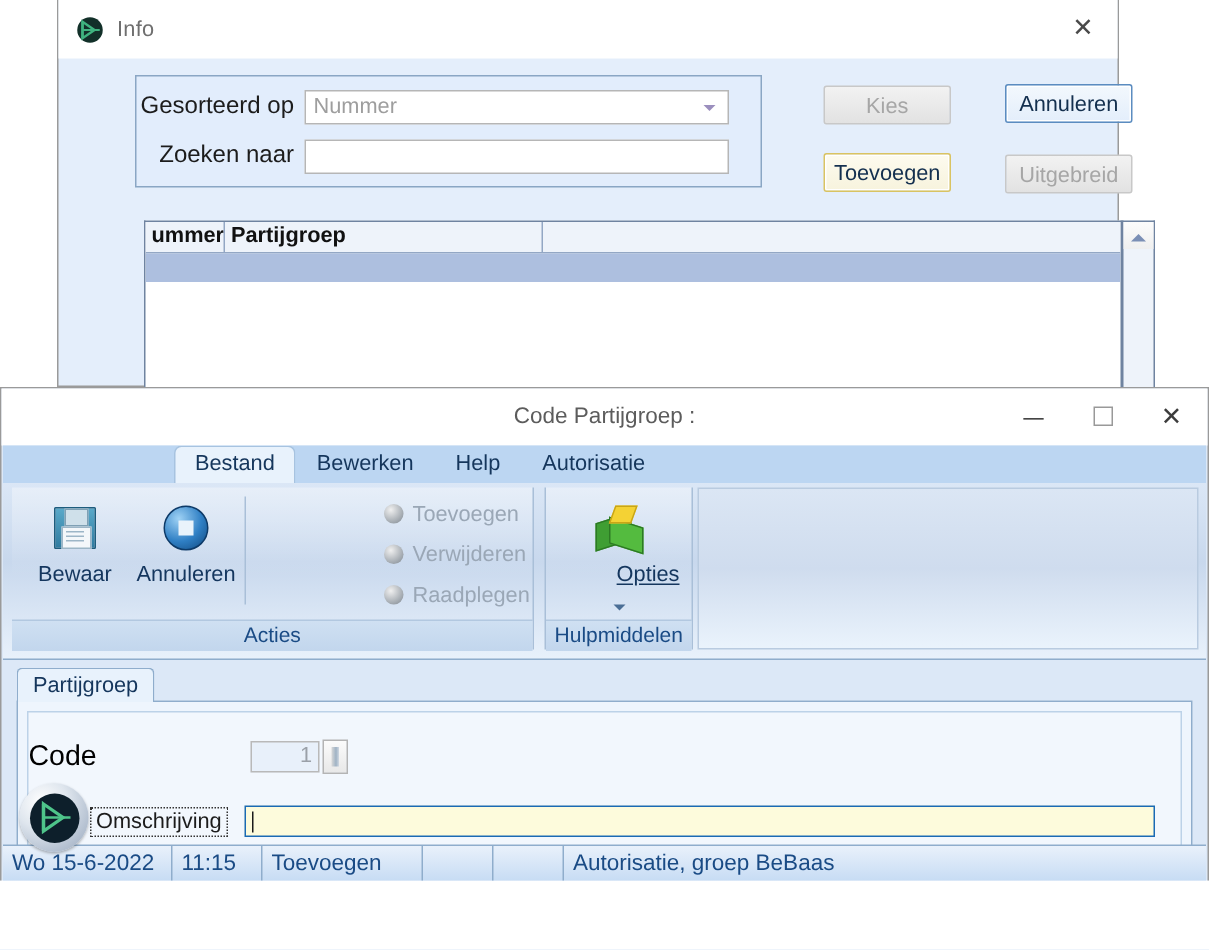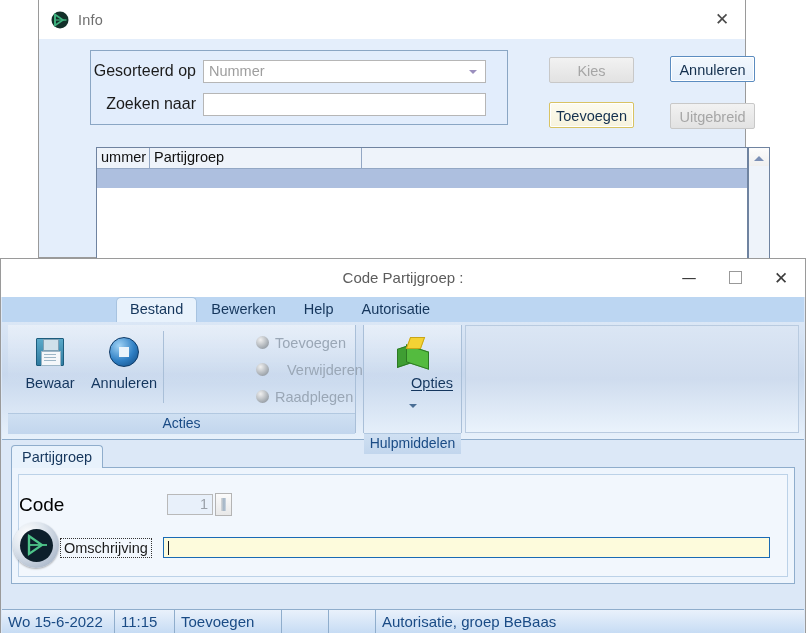--- a/index.html
+++ b/index.html
@@ -82,21 +82,21 @@
   #btn-uitgebreid{
     left:631px;top:103px;
     background:linear-gradient(#f2f2f2,#e2e2e2);
     border:1px solid #c8c8c8;color:#a6a6a6;
   }
 
   
   #info-list{
     position:absolute;left:57px;top:147px;width:652px;height:111px;
     background:#ffffff;border:1px solid #6f83a0;border-bottom:none;
-    box-sizing:border-box;overflow:hidden;
+    box-sizing:border-box;overflow:hidden;font-weight:bold;
   }
   #list-head{
     display:flex;height:21px;background:#eef3fa;
     border-bottom:1px solid #93a7c4;box-sizing:border-box;
   }
   #list-head .hc{
     font-size:14.5px;color:#111;padding-left:4px;line-height:19px;
     border-right:1px solid #93a7c4;box-sizing:border-box;overflow:hidden;
     white-space:nowrap;
   }
@@ -114,21 +114,21 @@
     background:linear-gradient(#fcfcfc,#efefef);
   }
   #info-scroll .upbtn i{
     display:block;width:0;height:0;margin-bottom:5px;
     border-left:5px solid transparent;border-right:5px solid transparent;
     border-bottom:5px solid #7b8fb5;
   }
 
   
   #main-window{
-    position:absolute;left:0;top:258px;width:806px;height:375px;
+    position:absolute;left:0;top:258px;width:806px;height:329px;
     background:#dce8f7;border:1px solid #9a9a9a;border-bottom:none;
     box-sizing:border-box;
   }
   #main-titlebar{
     position:absolute;left:0;top:0;right:0;height:38px;
     background:#ffffff;
   }
   #main-title-text{
     position:absolute;left:0;right:0;top:10px;text-align:center;
     font-size:15px;color:#5c5c5c;
@@ -190,21 +190,21 @@
     left:6px;width:348px;
     border-right:1px solid #a9bfd8;
     background:linear-gradient(rgba(255,255,255,.35),rgba(255,255,255,0) 55%);
   }
   #group-acties .gcap{background:linear-gradient(#cfe0f2,#c2d6ed);border-top:1px solid #b2c8e0;}
   #group-hulp{
     left:361px;width:99px;
     border-left:1px solid #a9bfd8;border-right:1px solid #a9bfd8;
     background:linear-gradient(rgba(255,255,255,.35),rgba(255,255,255,0) 55%);
   }
-  #group-hulp .gcap{background:linear-gradient(#cfe0f2,#c2d6ed);border-top:1px solid #b2c8e0;margin-top:20px;}
+  #group-hulp .gcap{background:linear-gradient(#cfe0f2,#c2d6ed);border-top:1px solid #b2c8e0;}
   #ribbon-empty{
     position:absolute;left:463px;top:3px;right:5px;height:108px;
     background:linear-gradient(#dbe6f4,#cfdcee 50%,#eaf3fc);
     border:1px solid #b9cbe0;box-sizing:border-box;
   }
 
   .bigbtn{
     position:absolute;width:80px;text-align:center;top:4px;
   }
   .bigbtn .ic{height:46px;display:flex;align-items:center;justify-content:center;}
@@ -410,21 +410,21 @@
           <div class="lb">Annuleren</div>
         </div>
 
         <div class="divider-v"></div>
 
 
         <div class="smbtn" style="left:248px;top:6px;">
           <span class="sic"></span>
           <span>Toevoegen</span>
         </div>
-        <div class="smbtn" style="left:248px;top:33px;gap:12px;">
+        <div class="smbtn" style="left:248px;top:33px;">
           <span class="sic"></span>
           <span>Verwijderen</span>
         </div>
         <div class="smbtn" style="left:248px;top:60px;">
           <span class="sic"></span>
           <span>Raadplegen</span>
         </div>
       </div>
       <div class="gcap">Acties</div>
     </div>

